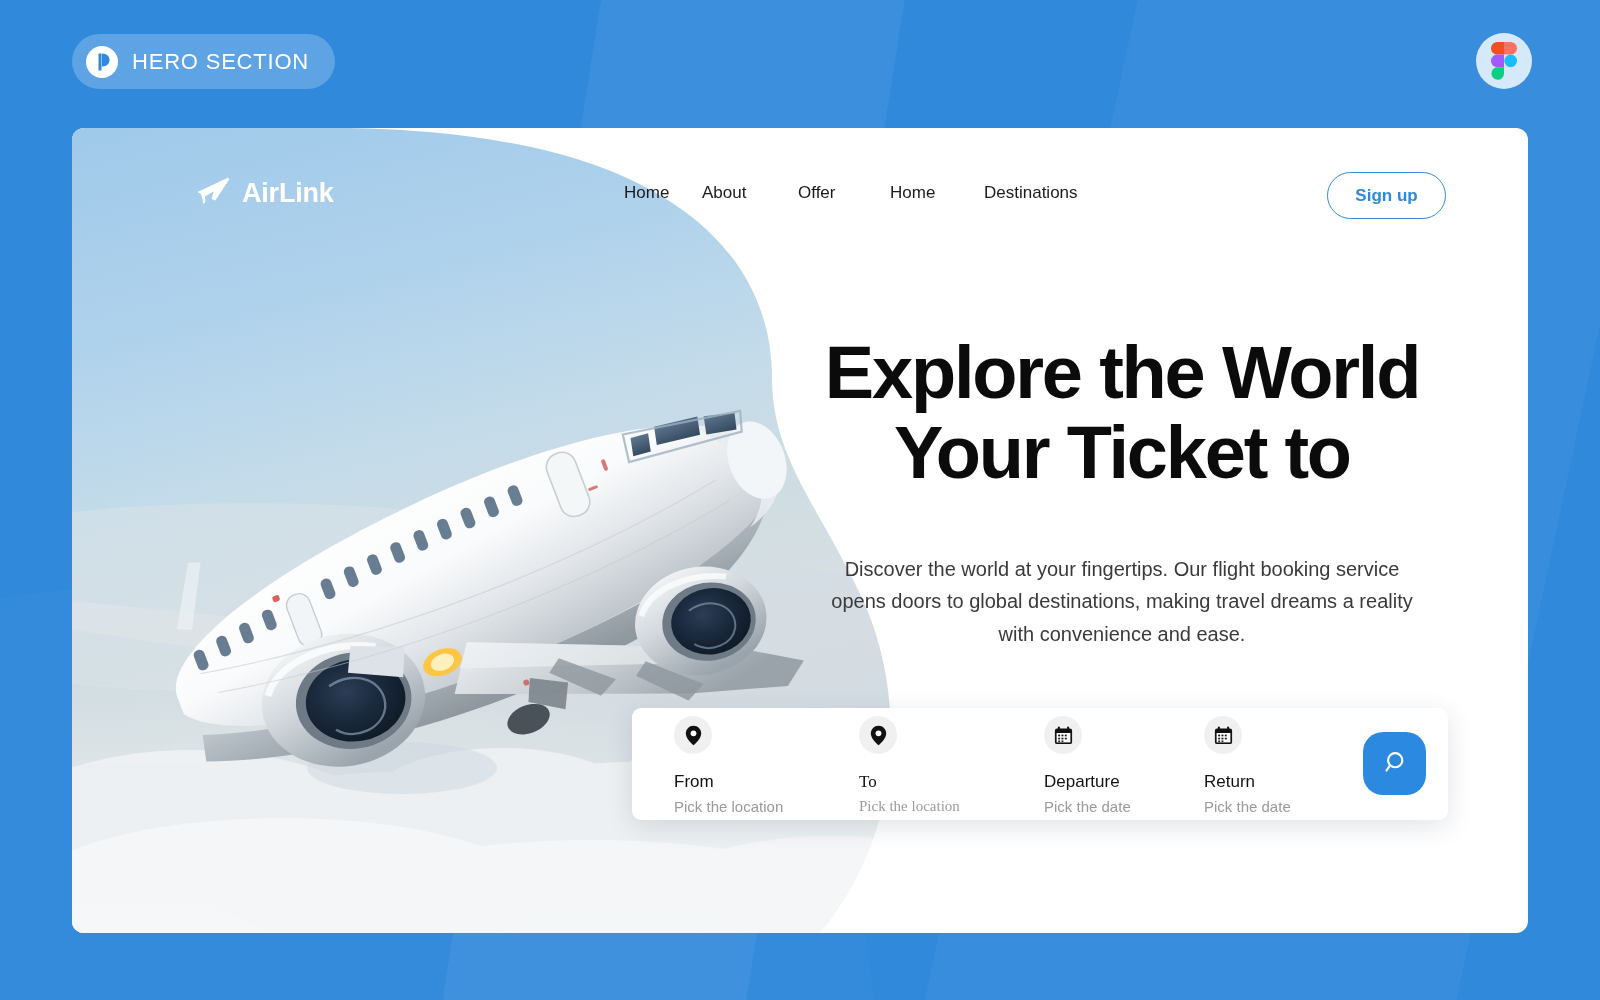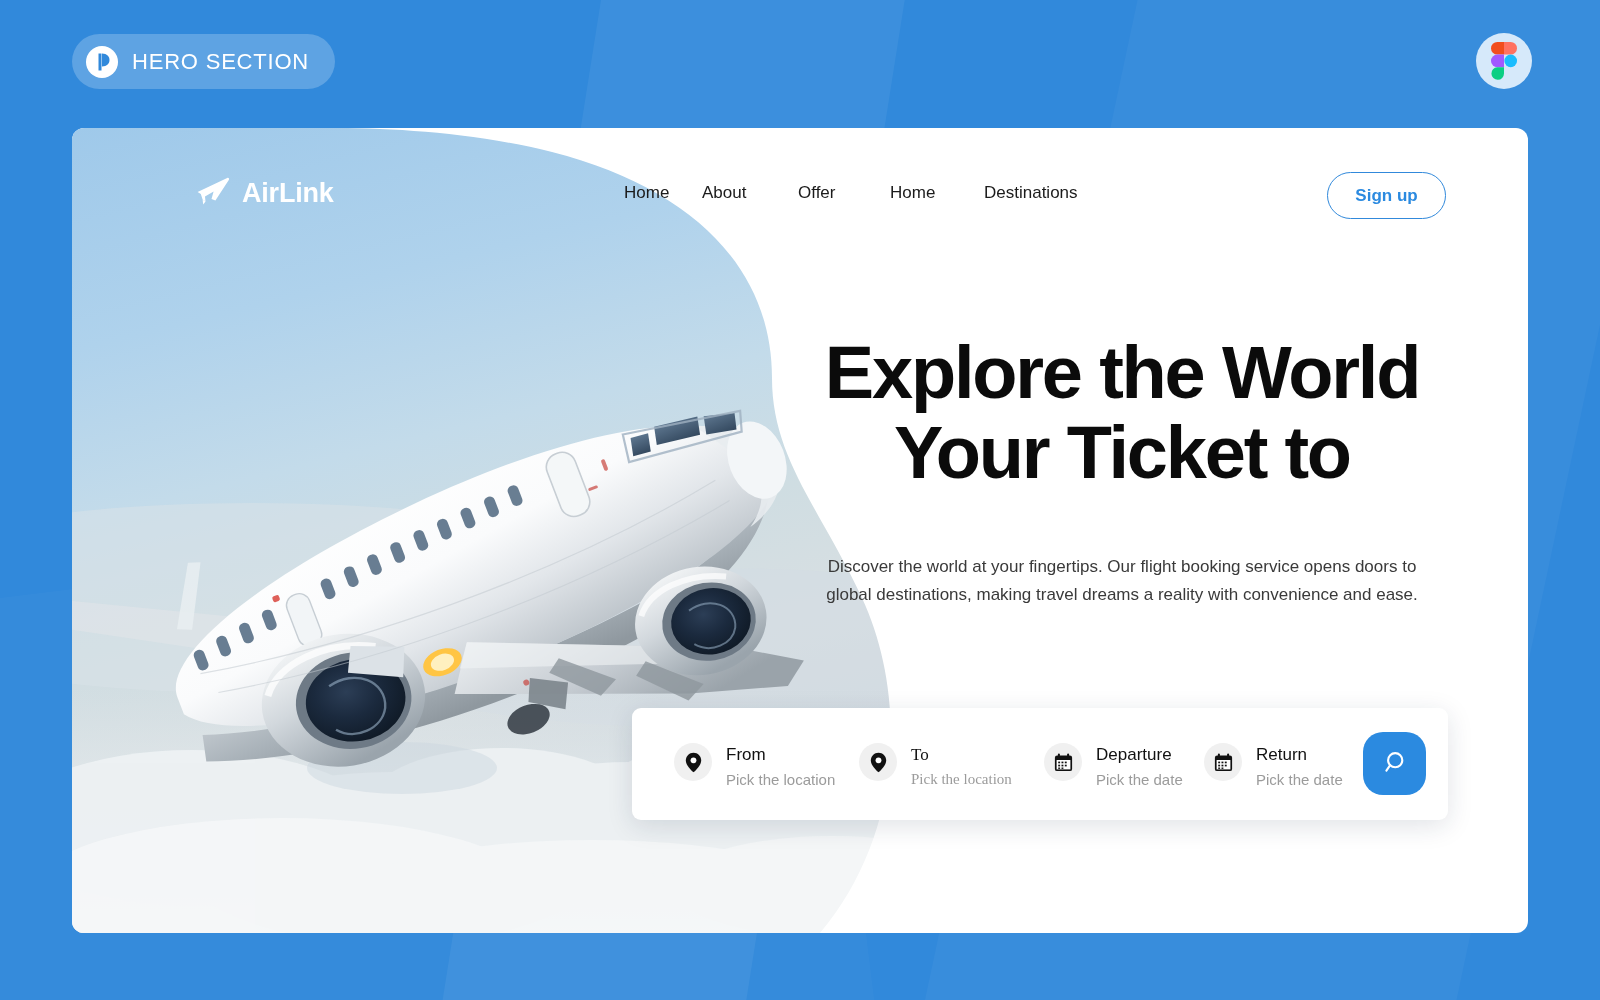--- a/index.html
+++ b/index.html
@@ -100,34 +100,34 @@
 
   
   .headline{
     position:absolute;left:700px;top:205px;width:700px;
     text-align:center;
     font-size:74px;line-height:1.08;font-weight:bold;
     color:#0b0b0b;letter-spacing:-2.2px;z-index:6;
   }
   .subtext{
     position:absolute;left:750px;top:425px;width:600px;
-    text-align:center;font-size:17px;line-height:1.62;
+    text-align:center;font-size:20px;line-height:1.62;
     color:#3a3a3a;z-index:6;
   }
 
   
   .searchbar{
     position:absolute;left:560px;top:580px;
     width:816px;height:112px;background:#ffffff;border-radius:9px;
     box-shadow:0 6px 26px rgba(22,40,70,0.13);
     display:flex;align-items:center;z-index:8;
   }
   .sfield{
     display:flex;align-items:flex-start;gap:14px;
-    padding-left:0;position:relative;
+    padding-left:0;position:relative;flex-direction:column;
   }
   .f0{margin-left:42px;width:185px;}
   .f1{margin-left:0px;width:185px;font-family:Liberation Serif, serif;}
   .f2{margin-left:0px;width:160px;}
   .f3{margin-left:0px;width:130px;}
   .sicon{
     width:38px;height:38px;border-radius:50%;
     background:#F0F0F0;flex:0 0 auto;
     display:flex;align-items:center;justify-content:center;
     margin-top:2px;

